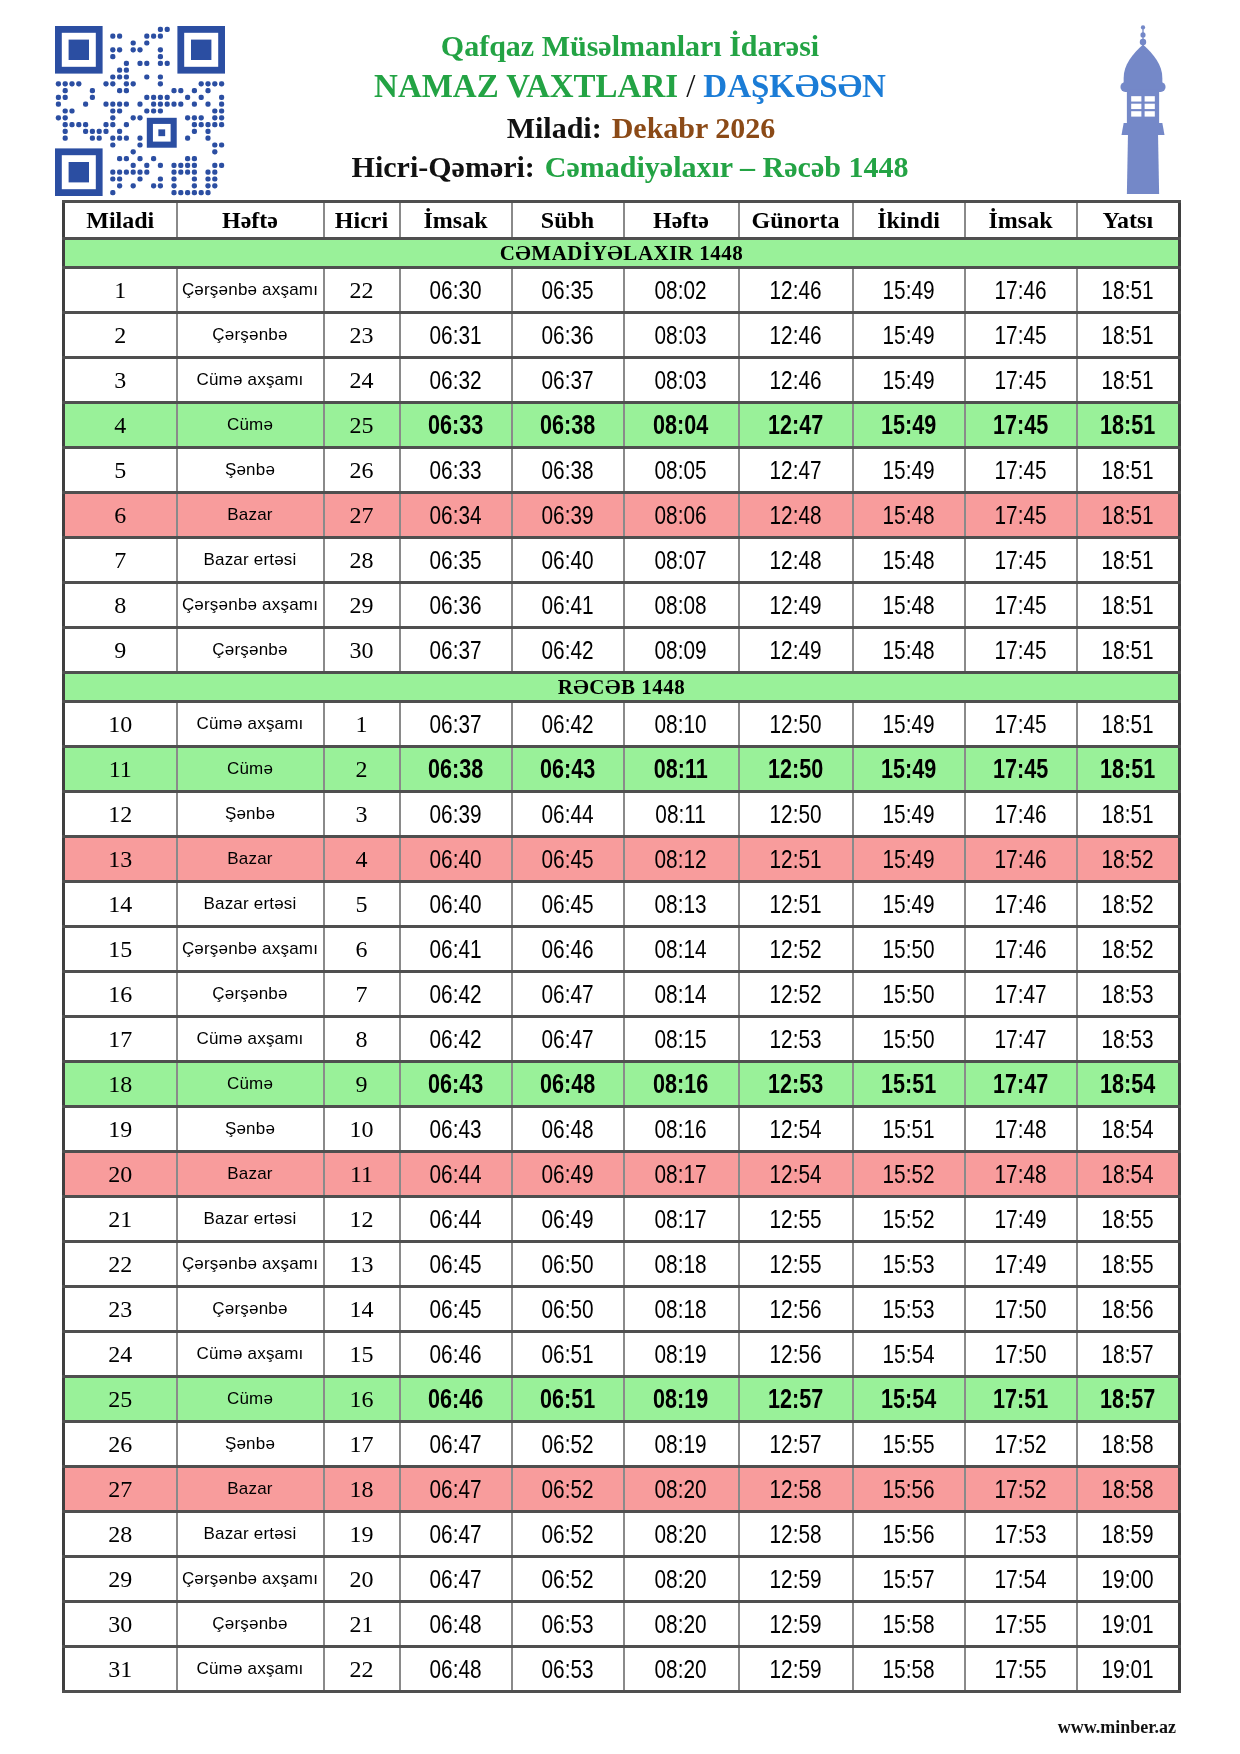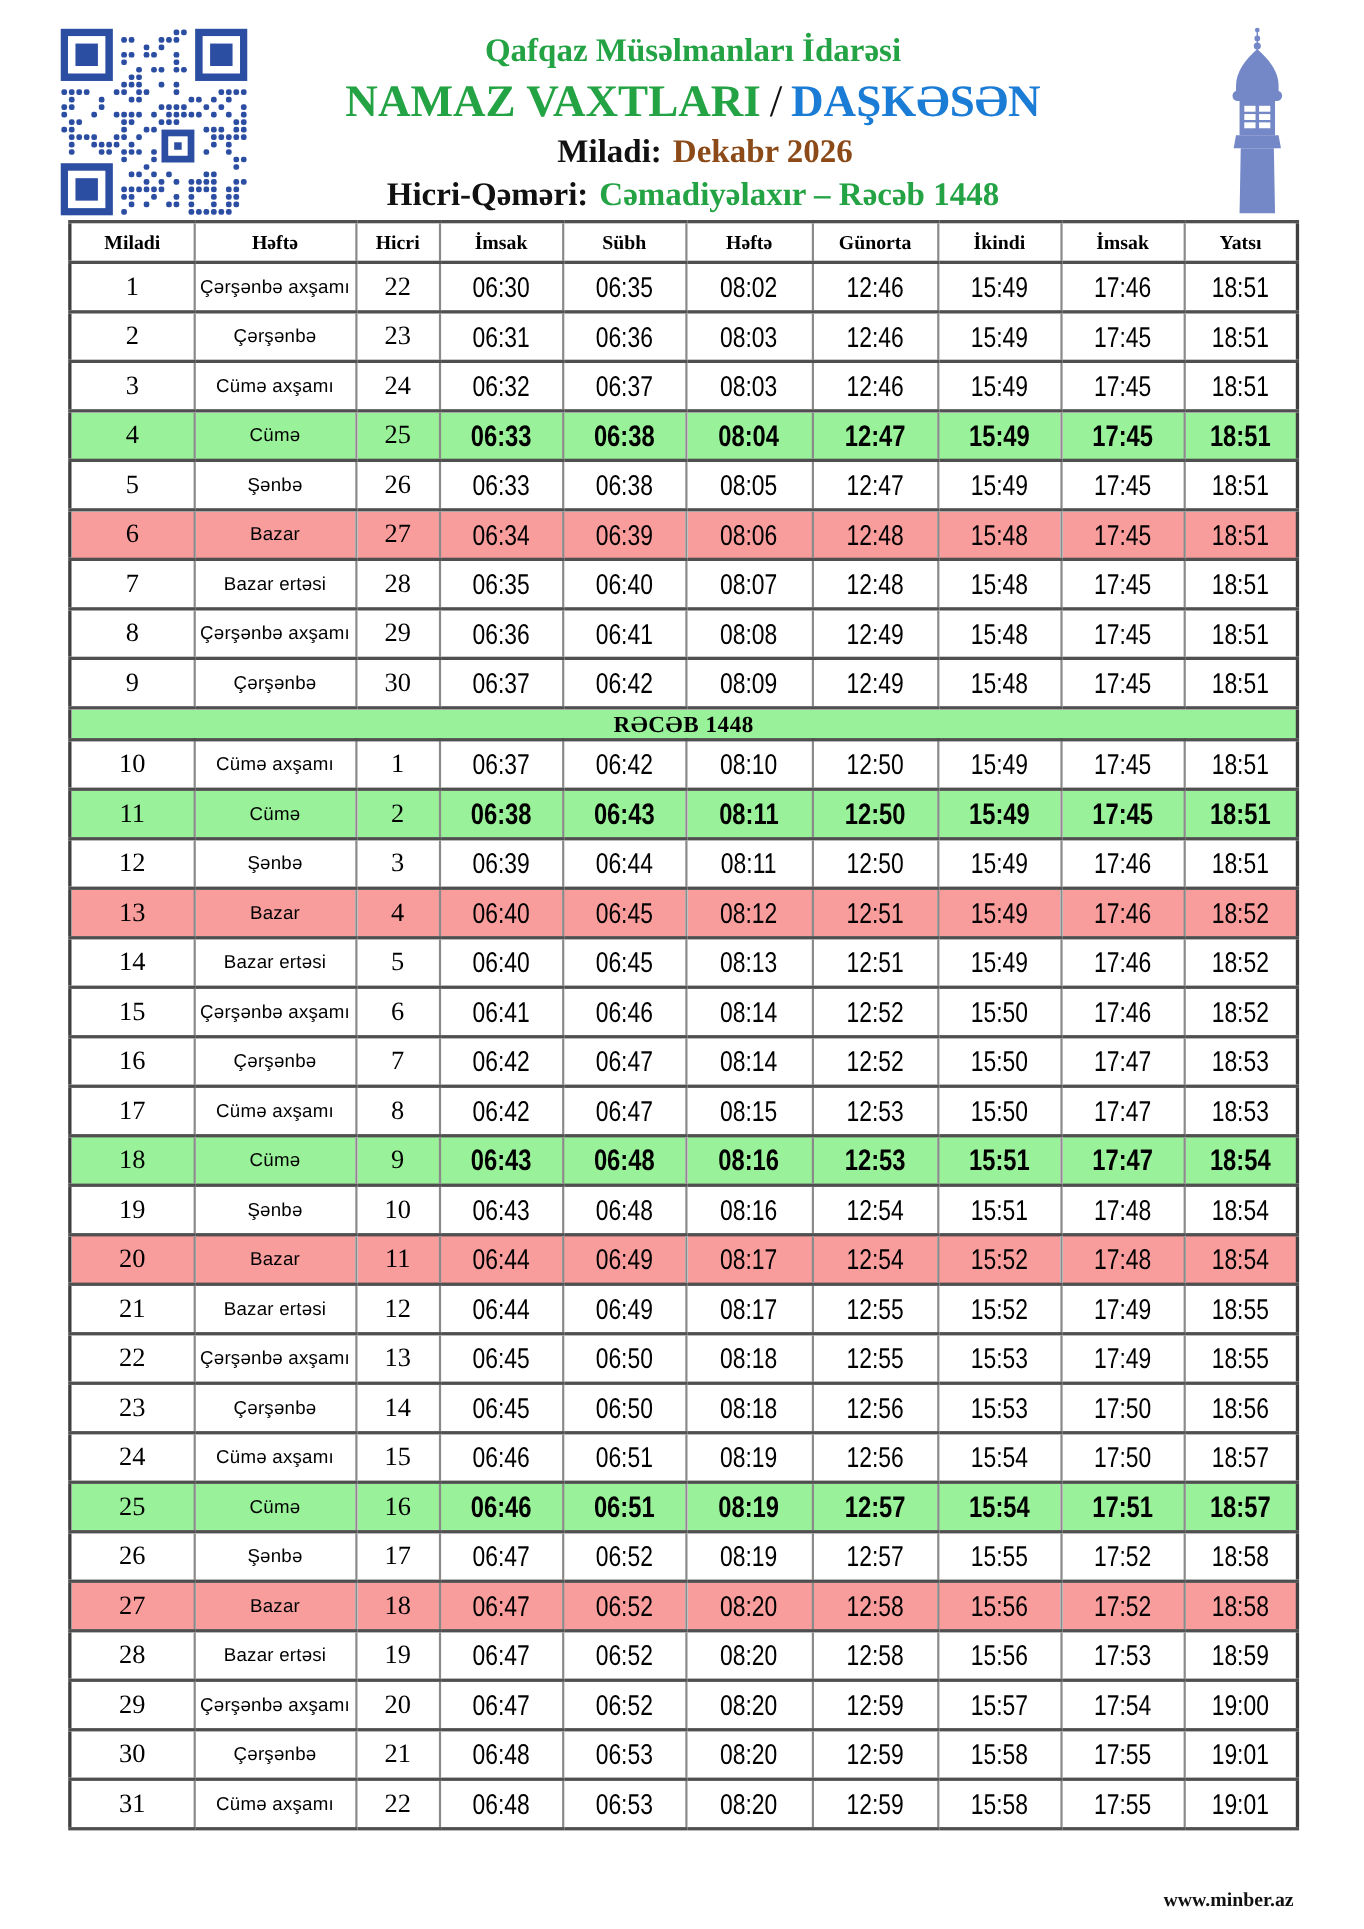--- a/index.html
+++ b/index.html
@@ -6,42 +6,42 @@
   body{
     width:1240px;height:1754px;background:#ffffff;position:relative;
     font-family:"Liberation Serif", serif;color:#000;overflow:hidden;
   }
   
   .header{position:relative;height:200px;}
   .qr{position:absolute;left:55px;top:26px;width:170px;height:170px;}
   .minaret{position:absolute;right:56px;top:22px;width:82px;height:172px;}
   .titles{padding-top:26px;text-align:center;line-height:1.3;padding-left:20px;}
   .t1{font-size:30px;font-weight:bold;color:#23A344;}
-  .t2{font-size:41px;font-weight:bold;}
+  .t2{font-size:33px;font-weight:bold;}
   .t2 .green{color:#23A344;}
   .t2 .sep{color:#111;padding:0 8px;font-weight:normal;}
   .t2 .blue{color:#1B7CD6;}
   .t3{font-size:30px;font-weight:bold;margin-left:22px;}
   .t3 .label{color:#111;margin-right:10px;}
   .t3 .brown{color:#8B4A17;}
   .t4{font-size:30px;font-weight:bold;}
   .t4 .label{color:#111;margin-right:10px;text-align:center;}
   .t4 .green{color:#23A344;}
   
   table.pt{
     width:1116px;margin:0 0 0 62px;border-collapse:collapse;
     border:3px solid #3f3f3f;table-layout:fixed;
   }
   .pt th,.pt td{
     border-left:2px solid #8a8a8a;border-right:2px solid #8a8a8a;
     border-top:3px solid #4f4f4f;border-bottom:3px solid #4f4f4f;
     text-align:center;vertical-align:middle;padding:0;overflow:hidden;
     background:#fff;
   }
-  .pt thead th{height:34px;font-size:18px;font-weight:bold;font-family:"Liberation Serif",serif;}
+  .pt thead th{height:34px;font-size:24px;font-weight:bold;font-family:"Liberation Serif",serif;}
   .pt .section td{
     height:26px;background:#99F199;font-weight:bold;font-size:21px;
     font-family:"Liberation Serif",serif;letter-spacing:.5px;
   }
   .pt tr.row td{height:42px;}
   .pt tr.row.green td{background:#99F199;}
   .pt tr.row.red td{background:#F89C9C;}
   .c-miladi,.c-hicri{font-size:24px;font-family:"Liberation Serif",serif;}
   .c-hefte{font-size:17px;font-family:Liberation Sans, sans-serif;letter-spacing:.2px;}
   .c-time{font-size:26px;font-family:"Liberation Sans",sans-serif;}
@@ -307,20 +307,23 @@
         <th>İmsak</th>
         <th>Sübh</th>
         <th>Həftə</th>
         <th>Günorta</th>
         <th>İkindi</th>
         <th>İmsak</th>
         <th>Yatsı</th>
       </tr>
   </thead>
   <tbody id="table-body">
+      <tr class="section">
+        <td colspan="10">CƏMADİYƏLAXIR 1448</td>
+      </tr>
       <tr class="row none">
         <td class="c-miladi">1</td>
         <td class="c-hefte">Çərşənbə axşamı</td>
         <td class="c-hicri">22</td>
         <td class="c-time"><span class="tv">06:30</span></td>
         <td class="c-time"><span class="tv">06:35</span></td>
         <td class="c-time"><span class="tv">08:02</span></td>
         <td class="c-time"><span class="tv">12:46</span></td>
         <td class="c-time"><span class="tv">15:49</span></td>
         <td class="c-time"><span class="tv">17:46</span></td>

